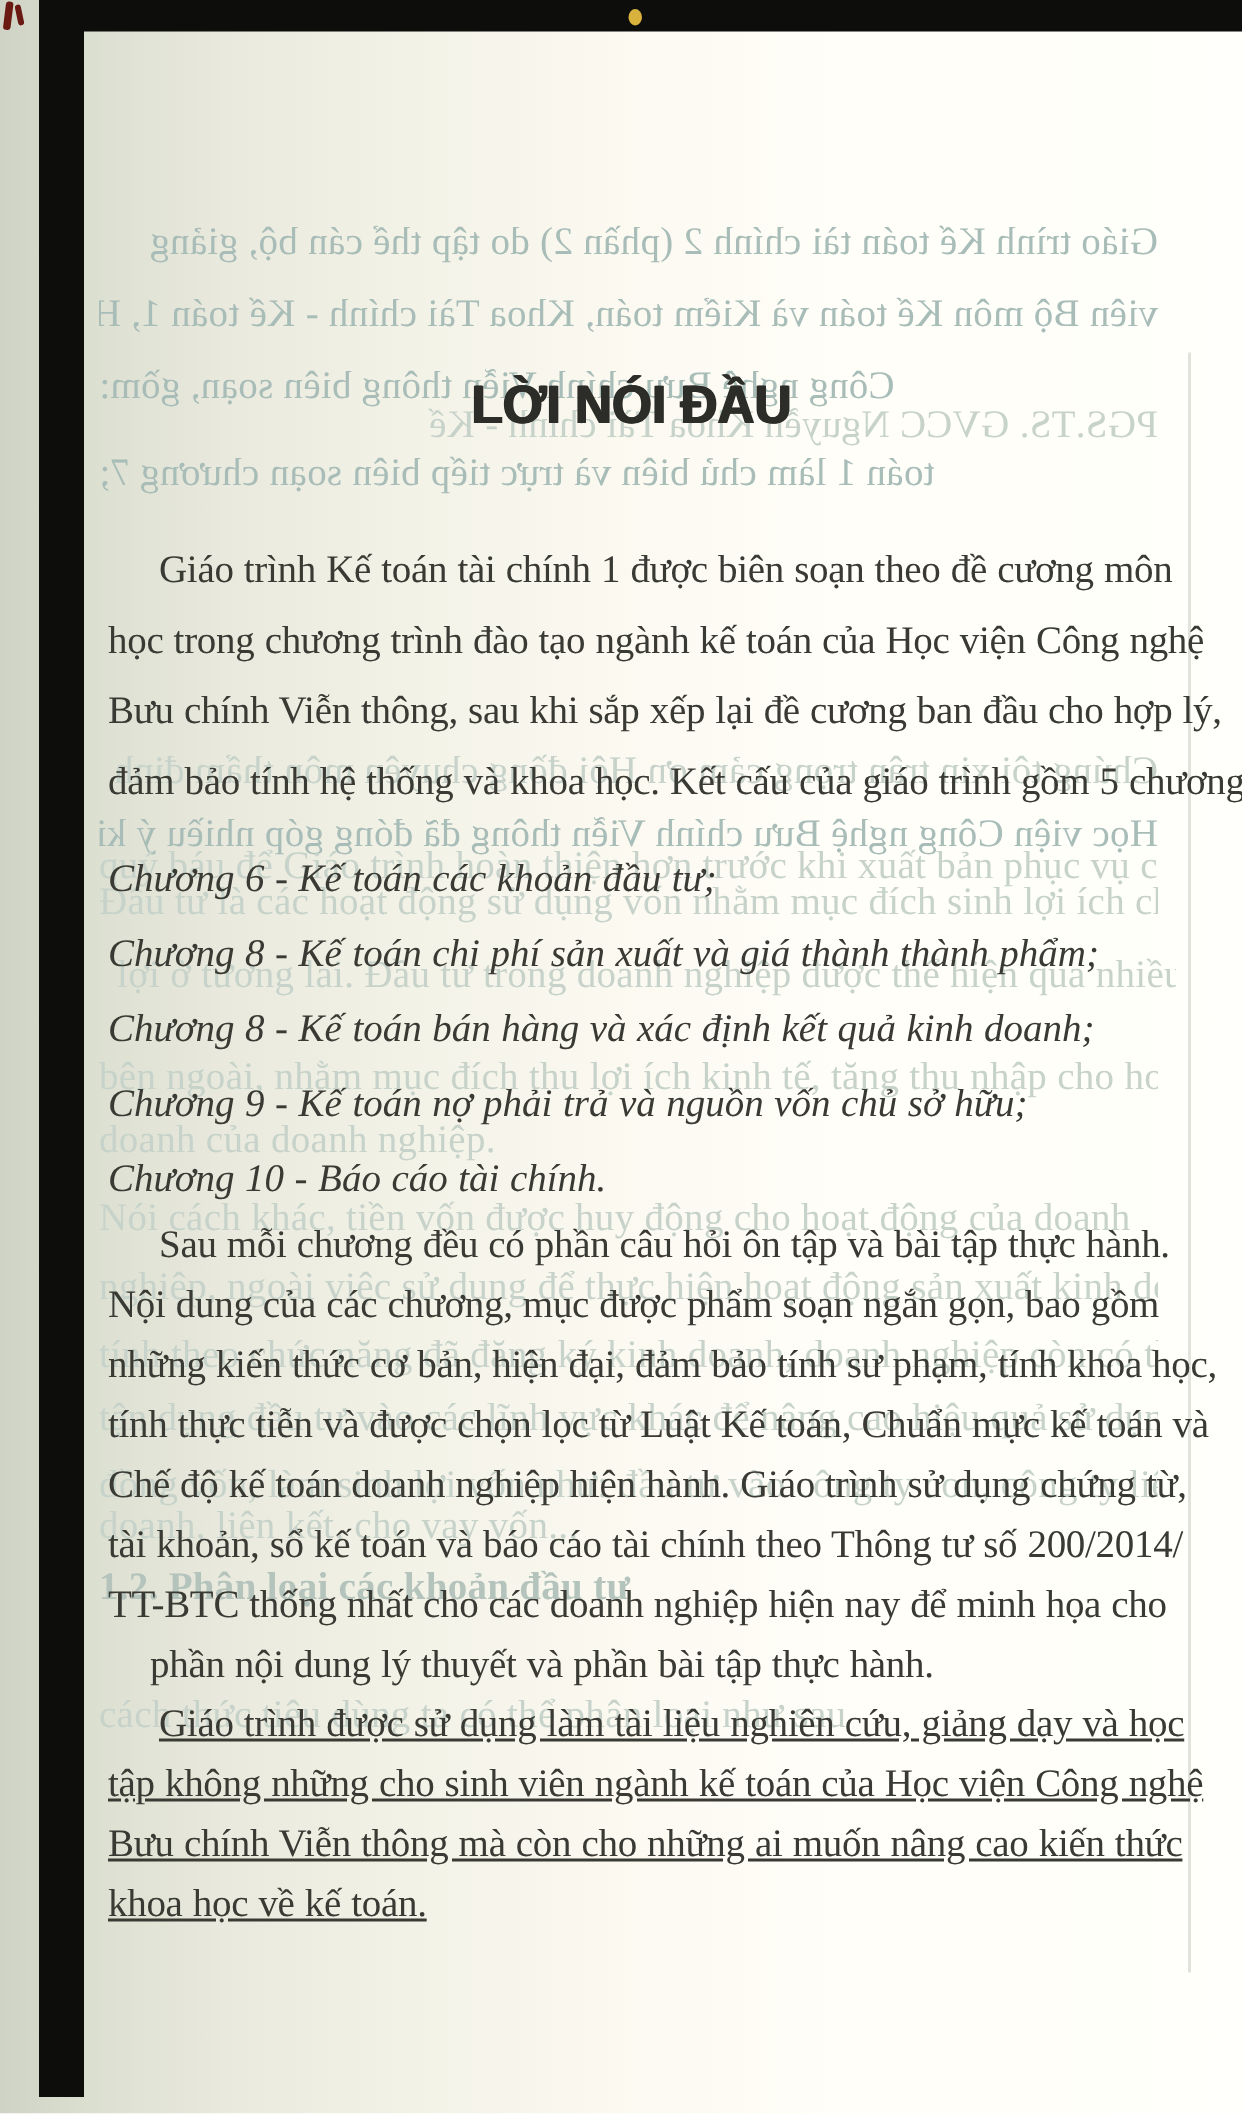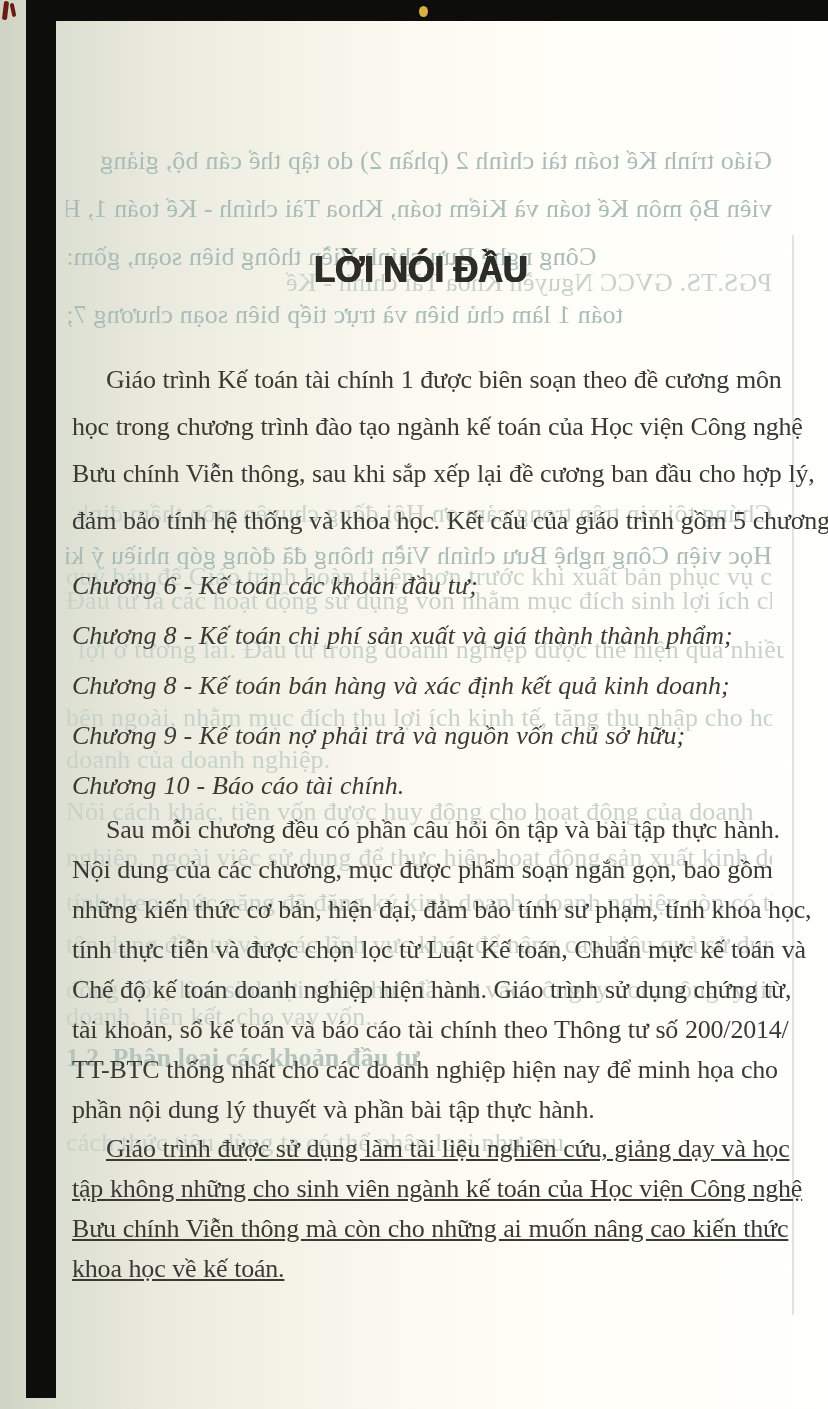--- a/index.html
+++ b/index.html
@@ -92,21 +92,21 @@
         <span class="tline last" style="line-height: 50px; height: 50px;">Chương 10 - Báo cáo tài chính.</span>
       </div>
       <div class="block" style="top: 810px;">
         <span class="tline indent" style="line-height: 40px; height: 40px;">Sau mỗi chương đều có phần câu hỏi ôn tập và bài tập thực hành.</span>
         <span class="tline" style="line-height: 40px; height: 40px;">Nội dung của các chương, mục được phẩm soạn ngắn gọn, bao gồm</span>
         <span class="tline" style="line-height: 40px; height: 40px;">những kiến thức cơ bản, hiện đại, đảm bảo tính sư phạm, tính khoa học,</span>
         <span class="tline" style="line-height: 40px; height: 40px;">tính thực tiễn và được chọn lọc từ Luật Kế toán, Chuẩn mực kế toán và</span>
         <span class="tline" style="line-height: 40px; height: 40px;">Chế độ kế toán doanh nghiệp hiện hành. Giáo trình sử dụng chứng từ,</span>
         <span class="tline" style="line-height: 40px; height: 40px;">tài khoản, sổ kế toán và báo cáo tài chính theo Thông tư số 200/2014/</span>
         <span class="tline" style="line-height: 40px; height: 40px;">TT-BTC thống nhất cho các doanh nghiệp hiện nay để minh họa cho</span>
-        <span class="tline last" style="line-height: 40px; height: 40px;">phần nội dung lý thuyết và phần bài tập thực hành.</span>
+        <span class="tline last" style="line-height: 40px; height: 40px; margin-left: 28px;">phần nội dung lý thuyết và phần bài tập thực hành.</span>
       </div>
       <div class="block" style="top: 1129px; text-decoration: underline;">
         <span class="tline indent" style="line-height: 40px; height: 40px;">Giáo trình được sử dụng làm tài liệu nghiên cứu, giảng dạy và học</span>
         <span class="tline" style="line-height: 40px; height: 40px;">tập không những cho sinh viên ngành kế toán của Học viện Công nghệ</span>
         <span class="tline" style="line-height: 40px; height: 40px;">Bưu chính Viễn thông mà còn cho những ai muốn nâng cao kiến thức</span>
         <span class="tline last" style="line-height: 40px; height: 40px;">khoa học về kế toán.</span>
       </div>
     </div>
 
   <div class="page-edge-line"></div>

